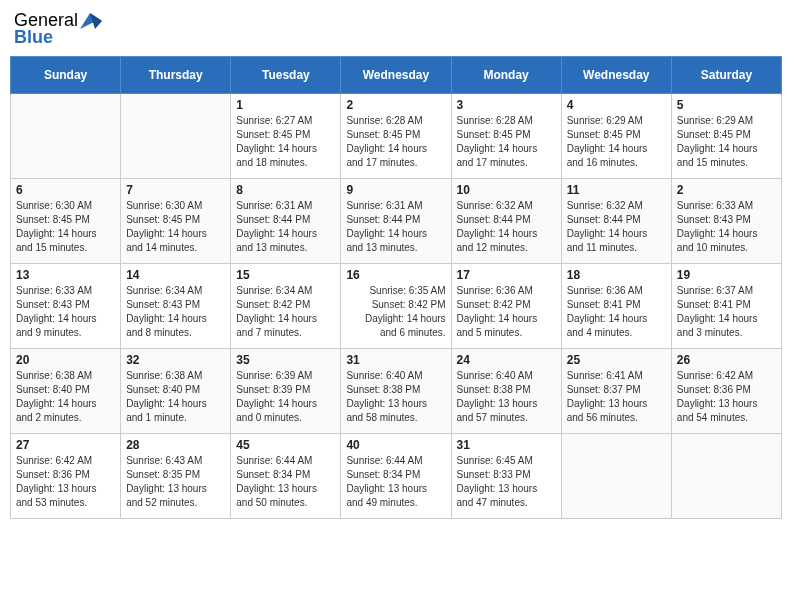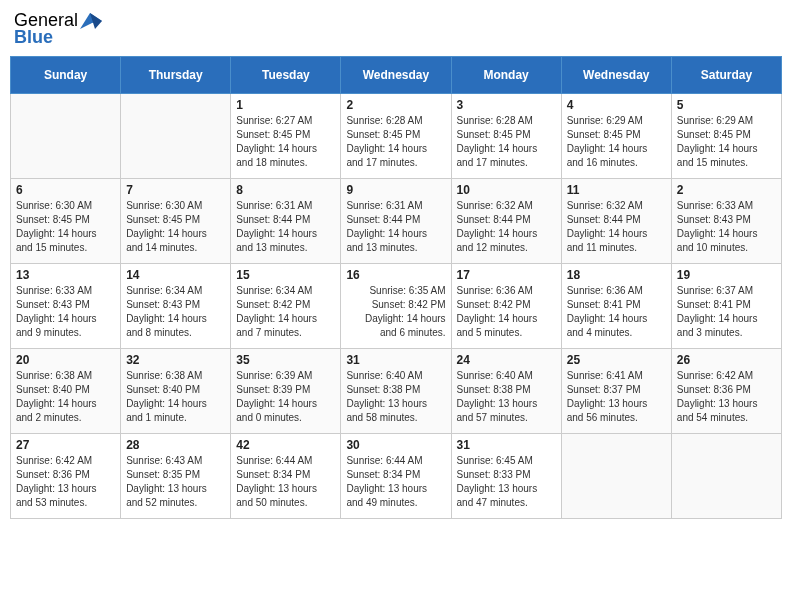--- a/index.html
+++ b/index.html
@@ -292,27 +292,27 @@
 Sunset: 8:36 PM
 Daylight: 13 hours and 53 minutes.</div>
         </td>
         <td>
           <span class="day-number">28</span>
           <div class="day-info" style="white-space: pre-line;">Sunrise: 6:43 AM
 Sunset: 8:35 PM
 Daylight: 13 hours and 52 minutes.</div>
         </td>
         <td>
-          <span class="day-number">42</span>
+          <span class="day-number">45</span>
           <div class="day-info" style="white-space: pre-line;">Sunrise: 6:44 AM
 Sunset: 8:34 PM
 Daylight: 13 hours and 50 minutes.</div>
         </td>
         <td>
-          <span class="day-number">30</span>
+          <span class="day-number">40</span>
           <div class="day-info" style="white-space: pre-line;">Sunrise: 6:44 AM
 Sunset: 8:34 PM
 Daylight: 13 hours and 49 minutes.</div>
         </td>
         <td>
           <span class="day-number">31</span>
           <div class="day-info" style="white-space: pre-line;">Sunrise: 6:45 AM
 Sunset: 8:33 PM
 Daylight: 13 hours and 47 minutes.</div>
         </td>

